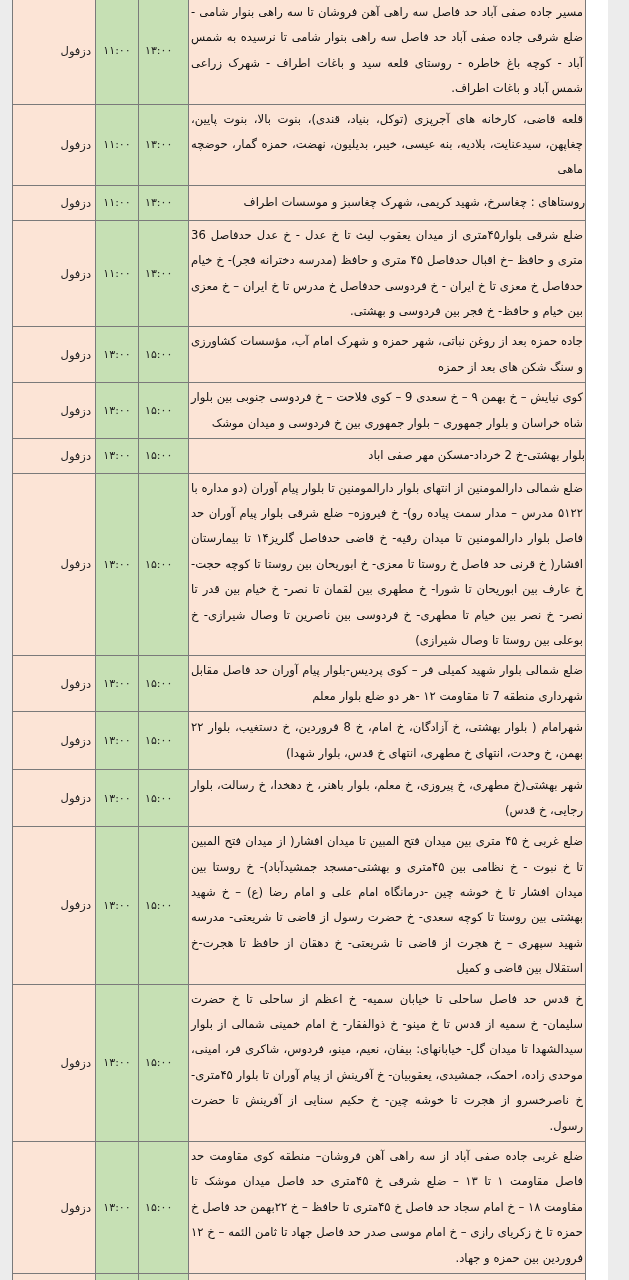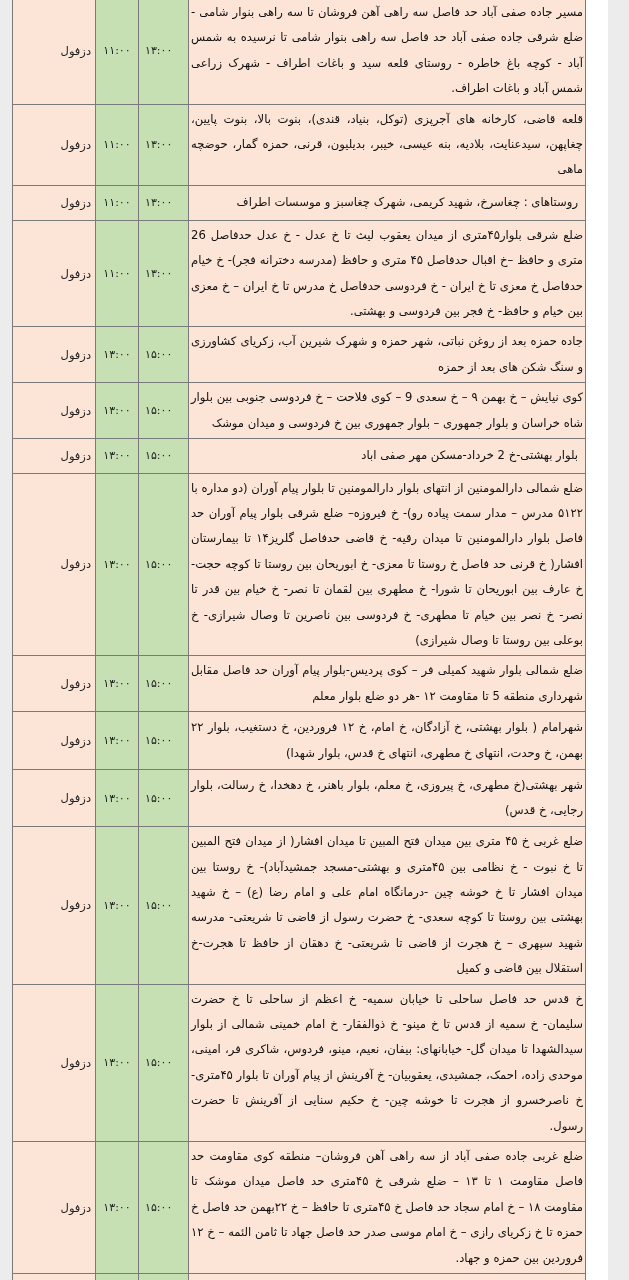--- a/index.html
+++ b/index.html
@@ -13,59 +13,59 @@
   .table-wrap { position:absolute; left:12px; top:-3px; width:574px; }
   table { border-collapse:collapse; width:574px; table-layout:fixed; }
   td { border:1px solid #7a7a7a; padding:0; vertical-align:middle; }
   td.city { width:78px; background:#fce4d6; text-align:right; padding-right:4px; font-size:11.5px; color:#222; }
   td.start { width:42px; background:#c6e0b4; text-align:center; font-size:11px; color:#222; }
   td.end { width:43px; background:#c6e0b4; text-align:left; padding-left:6px; font-size:11px; color:#222; }
   td.desc {
     background:#fce4d6; direction:rtl; text-align:justify; text-align-last:right;
     font-size:11.6px; line-height:25.4px; color:#111; padding:2px 2px 2px 2px;
   }
-  td.desc.short { padding:4px 7px;margin-left:36px; }
+  td.desc.short { padding:4px 0;margin-left:36px; }
 </style>
 </head>
 <body>
 
 <div class="white-strip"></div>
 
 <div class="table-wrap">
   <table>
     <tbody id="tbody">
         <tr style="height: 105px;">
           <td class="city">دزفول</td>
           <td class="start">۱۱:۰۰</td>
           <td class="end">۱۳:۰۰</td>
           <td class="desc">مسیر جاده صفی آباد حد فاصل سه راهی آهن فروشان تا سه راهی بنوار شامی - ضلع شرقی جاده صفی آباد حد فاصل سه راهی بنوار شامی تا نرسیده به شمس آباد - کوچه باغ خاطره - روستای قلعه سید و باغات اطراف - شهرک زراعی شمس آباد و باغات اطراف.</td>
         </tr>
         <tr style="height: 55px;">
           <td class="city">دزفول</td>
           <td class="start">۱۱:۰۰</td>
           <td class="end">۱۳:۰۰</td>
-          <td class="desc">قلعه قاضی، کارخانه های آجرپزی (توکل، بنیاد، قندی)، بنوت بالا، بنوت پایین، چغاپهن، سیدعنایت، بلادیه، بنه عیسی، خیبر، بدیلیون، قرنی، حمزه گمار، حوضچه ماهی</td>
+          <td class="desc">قلعه قاضی، کارخانه های آجرپزی (توکل، بنیاد، قندی)، بنوت بالا، بنوت پایین، چغاپهن، سیدعنایت، بلادیه، بنه عیسی، خیبر، بدیلیون، نهضت، حمزه گمار، حوضچه ماهی</td>
         </tr>
         <tr style="height: 35px;">
           <td class="city">دزفول</td>
           <td class="start">۱۱:۰۰</td>
           <td class="end">۱۳:۰۰</td>
           <td class="desc short">روستاهای : چغاسرخ، شهید کریمی، شهرک چغاسبز و موسسات اطراف</td>
         </tr>
         <tr style="height: 103px;">
           <td class="city">دزفول</td>
           <td class="start">۱۱:۰۰</td>
           <td class="end">۱۳:۰۰</td>
-          <td class="desc">ضلع شرقی بلوار۴۵متری از میدان یعقوب لیث تا خ عدل - خ عدل حدفاصل 26 متری و حافظ –خ اقبال حدفاصل ۴۵ متری و حافظ (مدرسه دخترانه فجر)- خ خیام حدفاصل خ معزی تا خ ایران - خ فردوسی حدفاصل خ مدرس تا خ ایران – خ معزی بین خیام و حافظ- خ فجر بین فردوسی و بهشتی.</td>
+          <td class="desc">ضلع شرقی بلوار۴۵متری از میدان یعقوب لیث تا خ عدل - خ عدل حدفاصل 36 متری و حافظ –خ اقبال حدفاصل ۴۵ متری و حافظ (مدرسه دخترانه فجر)- خ خیام حدفاصل خ معزی تا خ ایران - خ فردوسی حدفاصل خ مدرس تا خ ایران – خ معزی بین خیام و حافظ- خ فجر بین فردوسی و بهشتی.</td>
         </tr>
         <tr style="height: 55px;">
           <td class="city">دزفول</td>
           <td class="start">۱۳:۰۰</td>
           <td class="end">۱۵:۰۰</td>
-          <td class="desc">جاده حمزه بعد از روغن نباتی، شهر حمزه و شهرک شیرین آب، زکریای کشاورزی و سنگ شکن های بعد از حمزه</td>
+          <td class="desc">جاده حمزه بعد از روغن نباتی، شهر حمزه و شهرک امام آب، مؤسسات کشاورزی و سنگ شکن های بعد از حمزه</td>
         </tr>
         <tr style="height: 55px;">
           <td class="city">دزفول</td>
           <td class="start">۱۳:۰۰</td>
           <td class="end">۱۵:۰۰</td>
           <td class="desc">کوی نیایش – خ بهمن ۹ – خ سعدی 9 – کوی فلاحت – خ فردوسی جنوبی بین بلوار شاه خراسان و بلوار جمهوری – بلوار جمهوری بین خ فردوسی و میدان موشک</td>
         </tr>
         <tr style="height: 34px;">
           <td class="city">دزفول</td>
           <td class="start">۱۳:۰۰</td>
@@ -75,27 +75,27 @@
         <tr style="height: 176px;">
           <td class="city">دزفول</td>
           <td class="start">۱۳:۰۰</td>
           <td class="end">۱۵:۰۰</td>
           <td class="desc">ضلع شمالی دارالمومنین از انتهای بلوار دارالمومنین تا بلوار پیام آوران (دو مداره با ۵۱۲۲ مدرس – مدار سمت پیاده رو)- خ فیروزه– ضلع شرقی بلوار پیام آوران حد فاصل بلوار دارالمومنین تا میدان رقیه- خ قاضی حدفاصل گلریز۱۴ تا بیمارستان افشار( خ قرنی حد فاصل خ روستا تا معزی- خ ابوریحان بین روستا تا کوچه حجت-خ عارف بین ابوریحان تا شورا- خ مطهری بین لقمان تا نصر- خ خیام بین قدر تا نصر- خ نصر بین خیام تا مطهری- خ فردوسی بین ناصرین تا وصال شیرازی- خ بوعلی بین روستا تا وصال شیرازی)</td>
         </tr>
         <tr style="height: 54px;">
           <td class="city">دزفول</td>
           <td class="start">۱۳:۰۰</td>
           <td class="end">۱۵:۰۰</td>
-          <td class="desc">ضلع شمالی بلوار شهید کمیلی فر – کوی پردیس-بلوار پیام آوران حد فاصل مقابل شهرداری منطقه 5 تا مقاومت ۱۲ -هر دو ضلع بلوار معلم</td>
+          <td class="desc">ضلع شمالی بلوار شهید کمیلی فر – کوی پردیس-بلوار پیام آوران حد فاصل مقابل شهرداری منطقه 7 تا مقاومت ۱۲ -هر دو ضلع بلوار معلم</td>
         </tr>
         <tr style="height: 58px;">
           <td class="city">دزفول</td>
           <td class="start">۱۳:۰۰</td>
           <td class="end">۱۵:۰۰</td>
-          <td class="desc">شهرامام ( بلوار بهشتی، خ آزادگان، خ امام، خ ۱۲ فروردین، خ دستغیب، بلوار ۲۲ بهمن، خ وحدت، انتهای خ مطهری، انتهای خ قدس، بلوار شهدا)</td>
+          <td class="desc">شهرامام ( بلوار بهشتی، خ آزادگان، خ امام، خ 8 فروردین، خ دستغیب، بلوار ۲۲ بهمن، خ وحدت، انتهای خ مطهری، انتهای خ قدس، بلوار شهدا)</td>
         </tr>
         <tr style="height: 57px;">
           <td class="city">دزفول</td>
           <td class="start">۱۳:۰۰</td>
           <td class="end">۱۵:۰۰</td>
           <td class="desc">شهر بهشتی(خ مطهری، خ پیروزی، خ معلم، بلوار باهنر، خ دهخدا، خ رسالت، بلوار رجایی، خ قدس)</td>
         </tr>
         <tr style="height: 125px;">
           <td class="city">دزفول</td>
           <td class="start">۱۳:۰۰</td>

